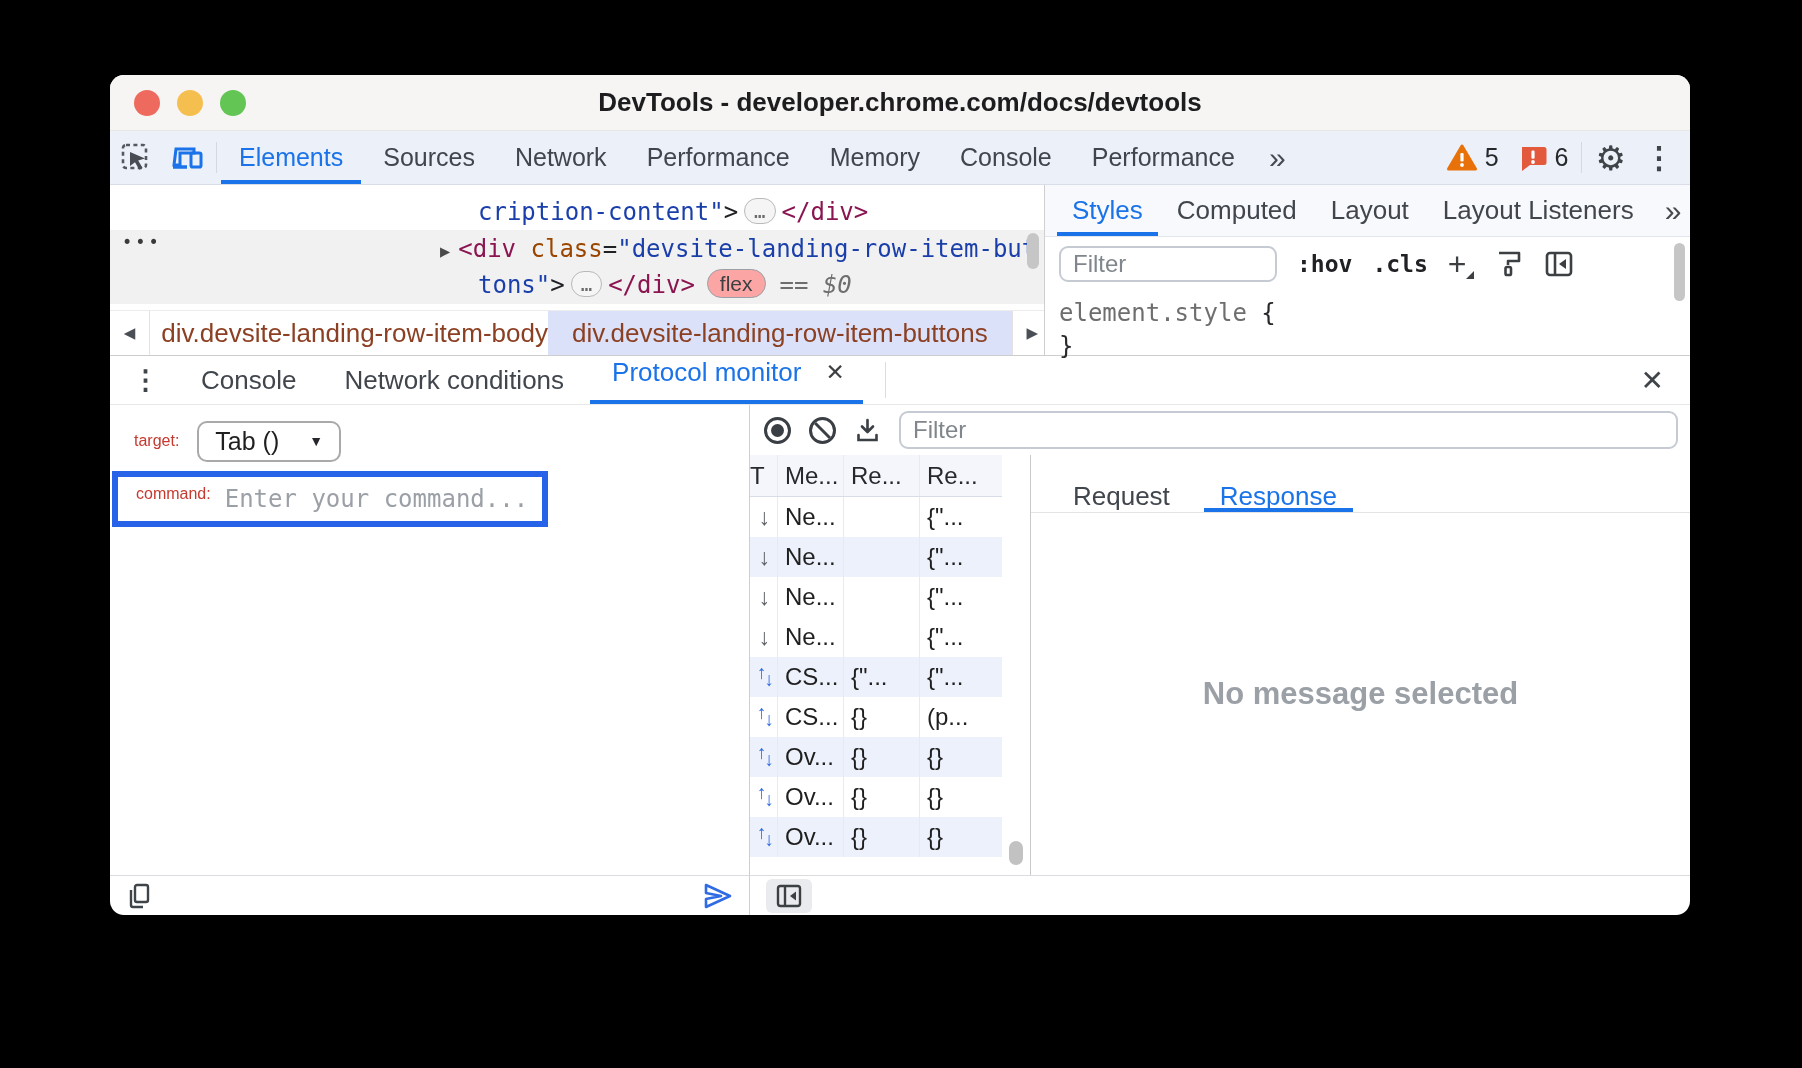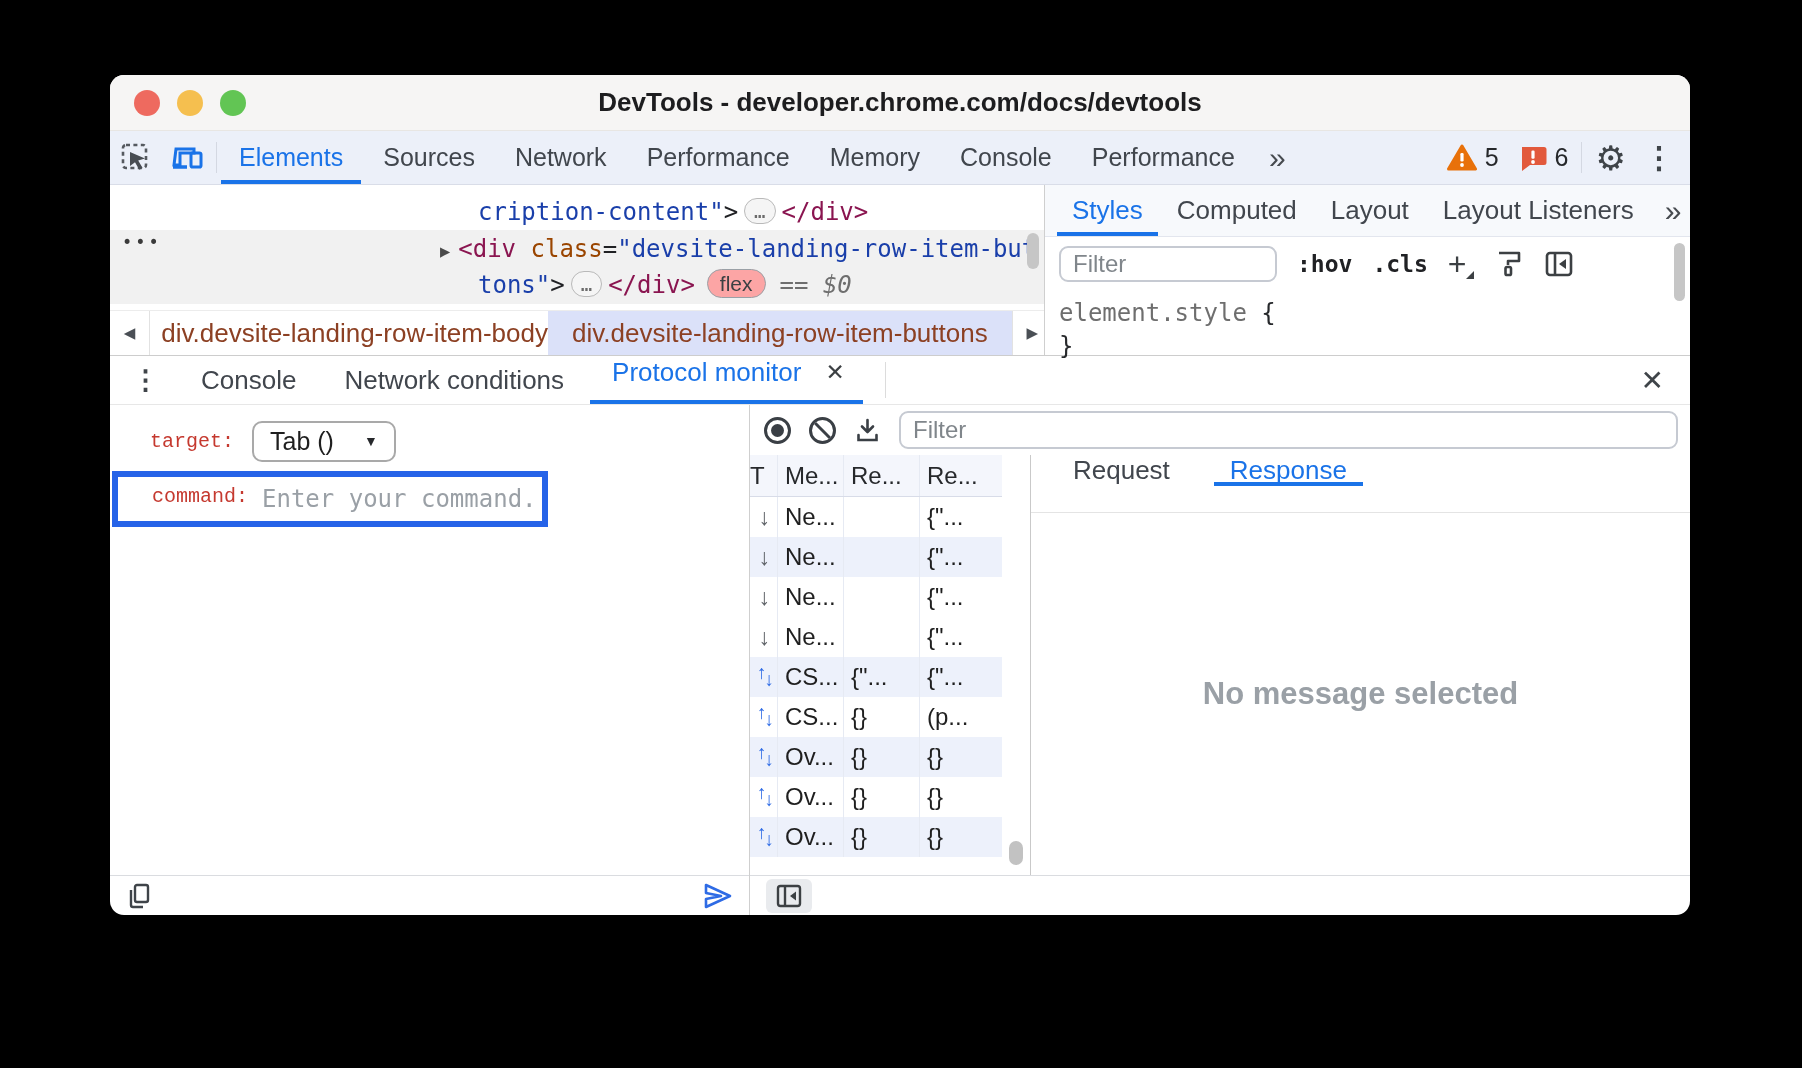--- a/index.html
+++ b/index.html
@@ -99,21 +99,21 @@
   .pm-tab::after { content:""; position:absolute; left:2px; right:2px; bottom:0; height:4px; background:#1a73e8; }
   .tab-close { font-size:23px; color:#3c4043; padding:0 10px; cursor:pointer; }
   .dt-sep { width:1px; background:#dcdcdc; margin:6px 0 6px 20px; }
   .drawer-close { margin-left:auto; display:flex; align-items:center; padding:0 26px; font-size:28px; color:#3f4449; cursor:pointer; }
 
   
   .drawer-body { flex:1; display:flex; min-height:0; }
   .pm-left { width:640px; border-right:1px solid #cfcfcf; position:relative; display:flex; flex-direction:column; flex:none; }
   .pm-left-content { flex:1; padding-top:14px; }
   .row-target { display:flex; align-items:center; gap:18px; margin-left:24px; height:44px; }
-  .red-label { font-family:Liberation Mono, monospace; font-size:20px; color:#c5392f;margin-left:16px; }
+  .red-label { font-family:Liberation Sans, sans-serif; font-size:16px; color:#c5392f; }
   .dropdown { display:flex; align-items:center; gap:30px; border:2px solid #a9a9a9; border-radius:10px;
               padding:4px 16px; cursor:pointer; background:#fff; }
   .dropdown .val { font-size:25px; color:#1f1f1f; }
   .dropdown .caret { font-size:14px; color:#26282b; }
   .cmd-box { margin:8px 0 0 2px; width:436px; border:6px solid #2663e8; background:#fff;
              display:flex; padding:8px 6px 8px 18px; }
   .cmd-input { border:none; outline:none; flex:1; min-width:0; margin-left:14px;
                font-family:"DejaVu Sans Mono", monospace; font-size:24px; color:#202124; }
   .cmd-input::placeholder { color:#9aa0a6; }
   .pane-bottom { height:40px; border-top:1px solid #dadce0; display:flex; align-items:center; flex:none; }
@@ -146,21 +146,21 @@
   .cell.dir { padding-left:2px; justify-content:center; }
   .dir-recv { color:#5f6368; font-size:23px; }
   .dir-sent { color:#2e6be5; font-size:19px; font-weight:700; letter-spacing:-2px; }
   .dir-sent .up { position:relative; top:-4px; }
   .dir-sent .dn { position:relative; top:3px; }
   .head-t { margin-left:-7px; }
   .g-scroll { width:28px; position:relative; }
   .g-thumb { position:absolute; left:7px; bottom:10px; width:14px; height:24px; background:#c2c2c2; border-radius:7px; }
 
   .rr-pane { flex:1; border-left:1px solid #c9c9c9; display:flex; flex-direction:column; min-width:0; }
-  .rr-tabs { height:58px; border-bottom:1px solid #e4e4e4; display:flex; align-items:flex-start; padding-left:24px; gap:24px; flex:none; }
+  .rr-tabs { height:58px; border-bottom:1px solid #e4e4e4; display:flex; align-items:flex-end; padding-left:24px; gap:14px; flex:none; }
   .rr-tab { display:flex; align-items:center; padding:0 18px; font-size:26px; color:#41464d; position:relative; cursor:pointer; }
   .rr-tab.active { color:#1a73e8; }
   .rr-tab.active::after { content:""; position:absolute; left:2px; right:2px; bottom:0; height:4px; background:#1a73e8; }
   .rr-body { flex:1; display:flex; align-items:center; justify-content:center; }
   .empty-msg { font-size:31px; font-weight:700; color:#9aa0a6; }
 
   .pm-right .pane-bottom { padding-left:16px; }
   .toggle-btn { width:46px; height:34px; background:#e9ebee; border-radius:6px;
                 display:flex; align-items:center; justify-content:center; cursor:pointer; }
 

